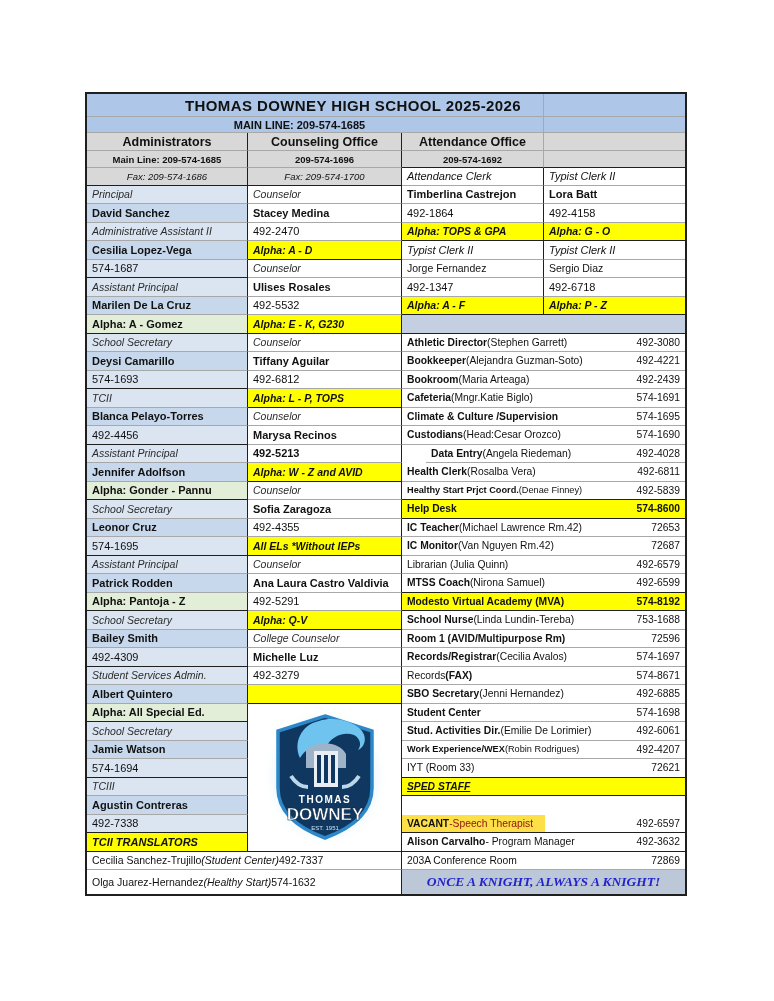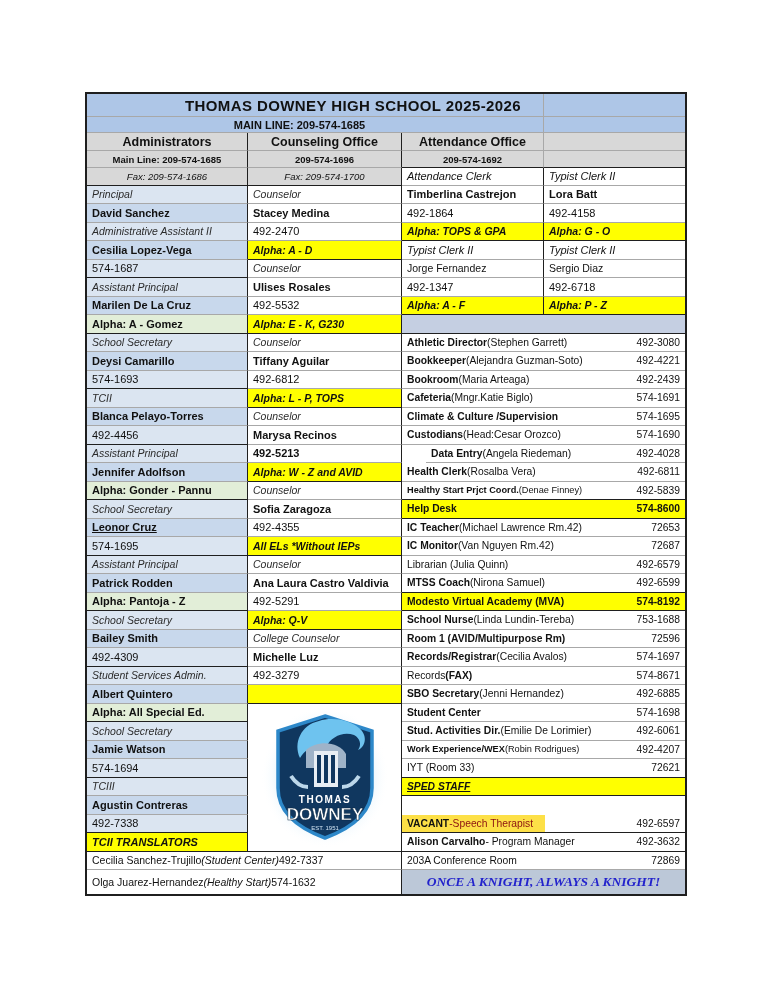--- a/index.html
+++ b/index.html
@@ -118,21 +118,21 @@
         <div class="cell admin-light role dark-r" style="grid-area: 14 / 1 / 15 / 2;">School Secretary</div>
         <div class="cell admin-mid bname dark-r" style="grid-area: 15 / 1 / 16 / 2;">Deysi Camarillo</div>
         <div class="cell admin-light pnum dark-r dark-b" style="grid-area: 16 / 1 / 17 / 2;">574-1693</div>
         <div class="cell admin-light role dark-r" style="grid-area: 17 / 1 / 18 / 2;">TCII</div>
         <div class="cell admin-mid bname dark-r" style="grid-area: 18 / 1 / 19 / 2;">Blanca Pelayo-Torres</div>
         <div class="cell admin-light pnum dark-r dark-b" style="grid-area: 19 / 1 / 20 / 2;">492-4456</div>
         <div class="cell admin-light role dark-r" style="grid-area: 20 / 1 / 21 / 2;">Assistant Principal</div>
         <div class="cell admin-mid bname dark-r" style="grid-area: 21 / 1 / 22 / 2;">Jennifer Adolfson</div>
         <div class="cell admin-green bname dark-r dark-b" style="grid-area: 22 / 1 / 23 / 2;">Alpha: Gonder - Pannu</div>
         <div class="cell admin-light role dark-r" style="grid-area: 23 / 1 / 24 / 2;">School Secretary</div>
-        <div class="cell admin-mid bname dark-r" style="grid-area: 24 / 1 / 25 / 2; text-decoration: underline;">Leonor Cruz</div>
+        <div class="cell admin-mid bname dark-r" style="grid-area: 24 / 1 / 25 / 2;">Leonor Cruz</div>
         <div class="cell admin-light pnum dark-r dark-b" style="grid-area: 25 / 1 / 26 / 2;">574-1695</div>
         <div class="cell admin-light role dark-r" style="grid-area: 26 / 1 / 27 / 2;">Assistant Principal</div>
         <div class="cell admin-mid bname dark-r" style="grid-area: 27 / 1 / 28 / 2;">Patrick Rodden</div>
         <div class="cell admin-green bname dark-r dark-b" style="grid-area: 28 / 1 / 29 / 2;">Alpha: Pantoja - Z</div>
         <div class="cell admin-light role dark-r" style="grid-area: 29 / 1 / 30 / 2;">School Secretary</div>
         <div class="cell admin-mid bname dark-r" style="grid-area: 30 / 1 / 31 / 2;">Bailey Smith</div>
         <div class="cell admin-light pnum dark-r dark-b" style="grid-area: 31 / 1 / 32 / 2;">492-4309</div>
         <div class="cell admin-light role dark-r" style="grid-area: 32 / 1 / 33 / 2;">Student Services Admin.</div>
         <div class="cell admin-mid bname dark-r" style="grid-area: 33 / 1 / 34 / 2;">Albert Quintero</div>
         <div class="cell admin-green bname dark-r dark-b" style="grid-area: 34 / 1 / 35 / 2;">Alpha: All Special Ed.</div>

